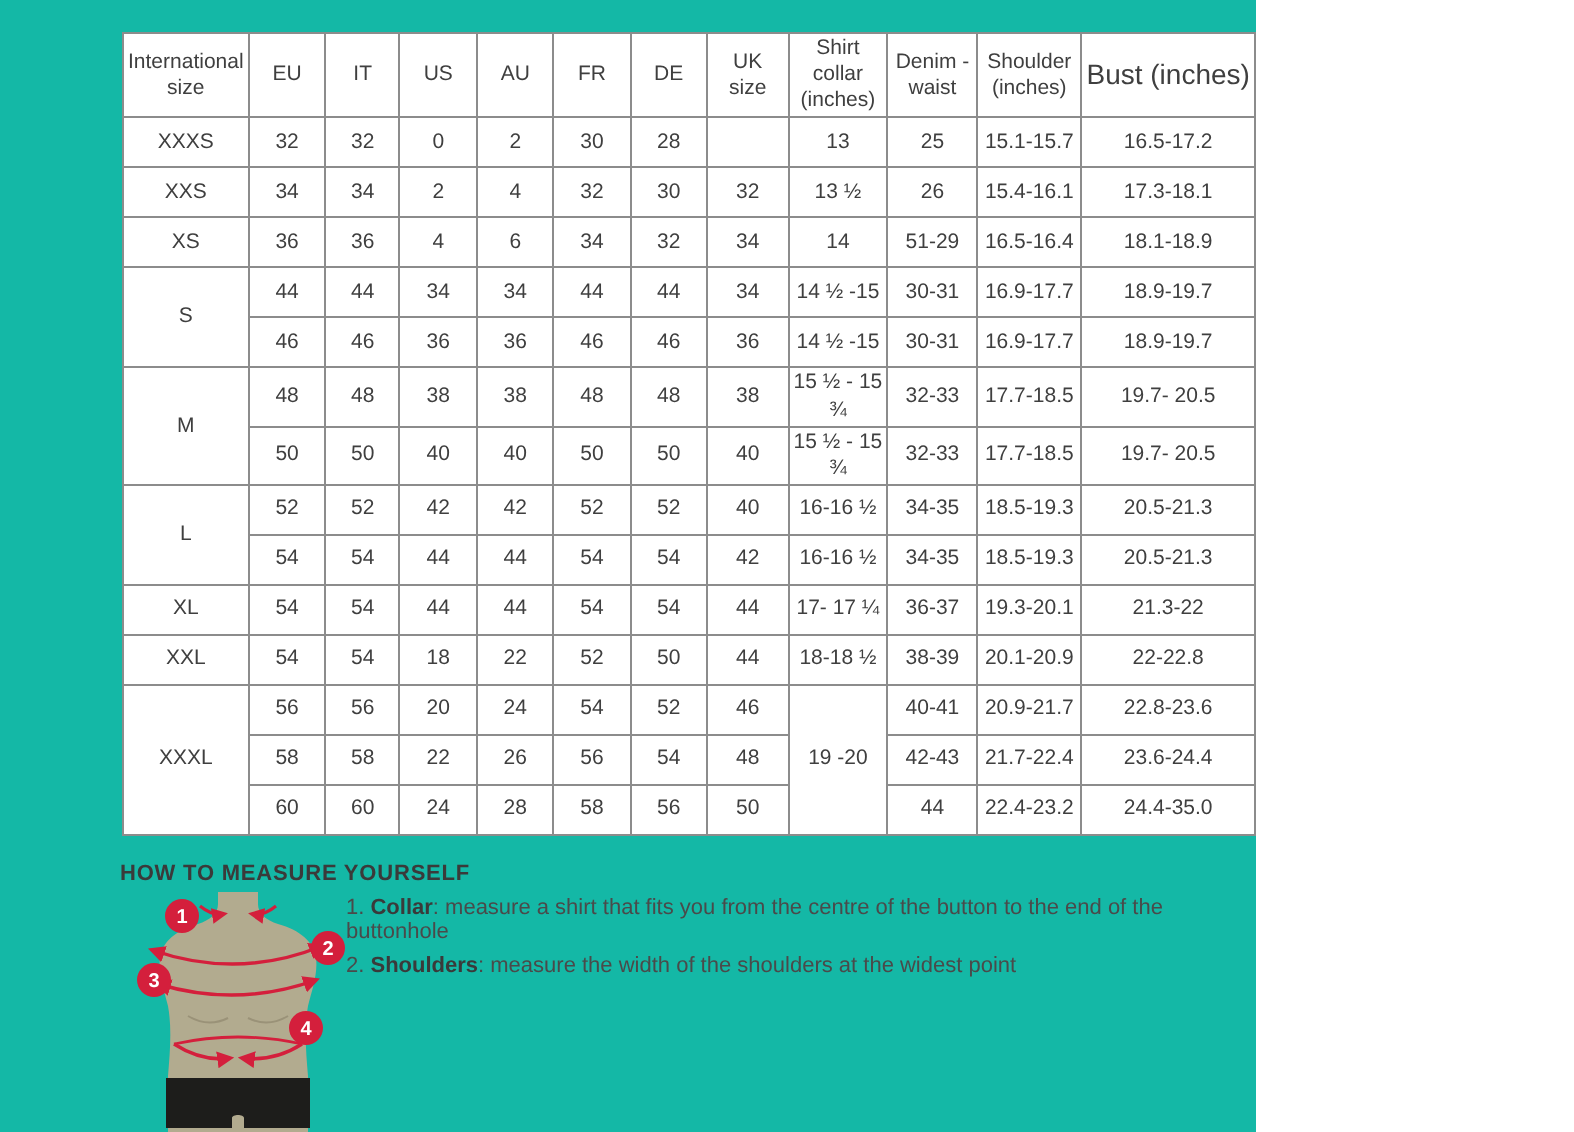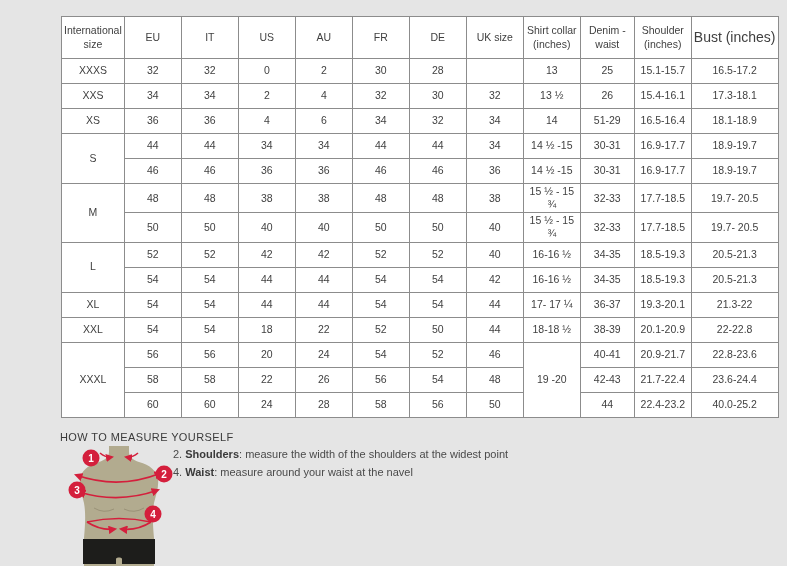--- a/index.html
+++ b/index.html
@@ -1,37 +1,37 @@
 <!DOCTYPE html>
 <html><head>
 <meta charset="utf-8">
 <style>
   * { margin:0; padding:0; box-sizing:border-box; }
   html,body { width:787px; height:566px; background:#ffffff; overflow:hidden;
               font-family:"Liberation Sans", sans-serif; color:#3f3f3f; }
-  .page { position:relative; width:787px; height:566px; background:#e5e5e5; }
+  .page { position:relative; width:628px; height:566px; background:#14b8a6; }
 
   
   .size-table-wrap { position:absolute; left:61px; top:16px; }
   table.size-chart { border-collapse:collapse; table-layout:fixed; }
   table.size-chart th, table.size-chart td {
     border:1px solid #8c8c8c;
     text-align:center; vertical-align:middle;
     font-size:10.5px; font-weight:400; color:#3f3f3f;
     padding:1px 2px; line-height:1.25;
     background:#fff;
   }
   table.size-chart th { height:42px; }
   table.size-chart td { height:25px; }
   table.size-chart th:last-child { white-space:nowrap; font-size:14px; }
 
   
   .measure-title {
     position:absolute; left:60px; top:431px;
-    font-size:11px; font-weight:400; color:#3a3a3a; letter-spacing:.4px;
+    font-size:11px; font-weight:700; color:#3a3a3a; letter-spacing:.4px;
   }
   .measure-list {
     position:absolute; left:173px; top:449px; list-style:none;
   }
   .measure-item { font-size:11px; color:#4a4a4a; margin-bottom:6px; line-height:1.05; }
   .measure-item .m-num { font-weight:400; }
   .measure-item .m-label { font-weight:700; color:#3a3a3a; }
 
   .figure-wrap { position:absolute; left:60px; top:446px; width:118px; height:120px; }
   .figure-wrap svg { display:block; }
@@ -254,21 +254,21 @@
           <tr>
             <td>60</td>
             <td>60</td>
             <td>24</td>
             <td>28</td>
             <td>58</td>
             <td>56</td>
             <td>50</td>
             <td>44</td>
             <td>22.4-23.2</td>
-            <td>40.0-25.2</td>
+            <td>24.4-35.0</td>
           </tr>
         </tbody>
     </table>
   </div>
 
   <div class="measure-title">HOW TO MEASURE YOURSELF</div>
 
   <div class="figure-wrap">
     <svg width="118" height="120" viewBox="0 0 118 120">
       <defs>
@@ -304,17 +304,17 @@
         <text x="17" y="47.5" text-anchor="middle" font-size="10" font-weight="bold" fill="#ffffff" font-family="Liberation Sans, sans-serif">3</text>
       </g>
       <g>
         <circle cx="93" cy="68" r="8.5" fill="#d41f3c"></circle>
         <text x="93" y="71.5" text-anchor="middle" font-size="10" font-weight="bold" fill="#ffffff" font-family="Liberation Sans, sans-serif">4</text>
       </g>
     </svg>
   </div>
 
   <ol class="measure-list" id="measure-list">
+      <li class="measure-item"><span class="m-num">1. </span><span class="m-label">Collar</span><span>: measure a shirt that fits you from the centre of the button to the end of the buttonhole</span></li>
       <li class="measure-item"><span class="m-num">2. </span><span class="m-label">Shoulders</span><span>: measure the width of the shoulders at the widest point</span></li>
-      <li class="measure-item"><span class="m-num">4. </span><span class="m-label">Waist</span><span>: measure around your waist at the navel</span></li>
     </ol>
 
 </div>
 
 </body></html>

